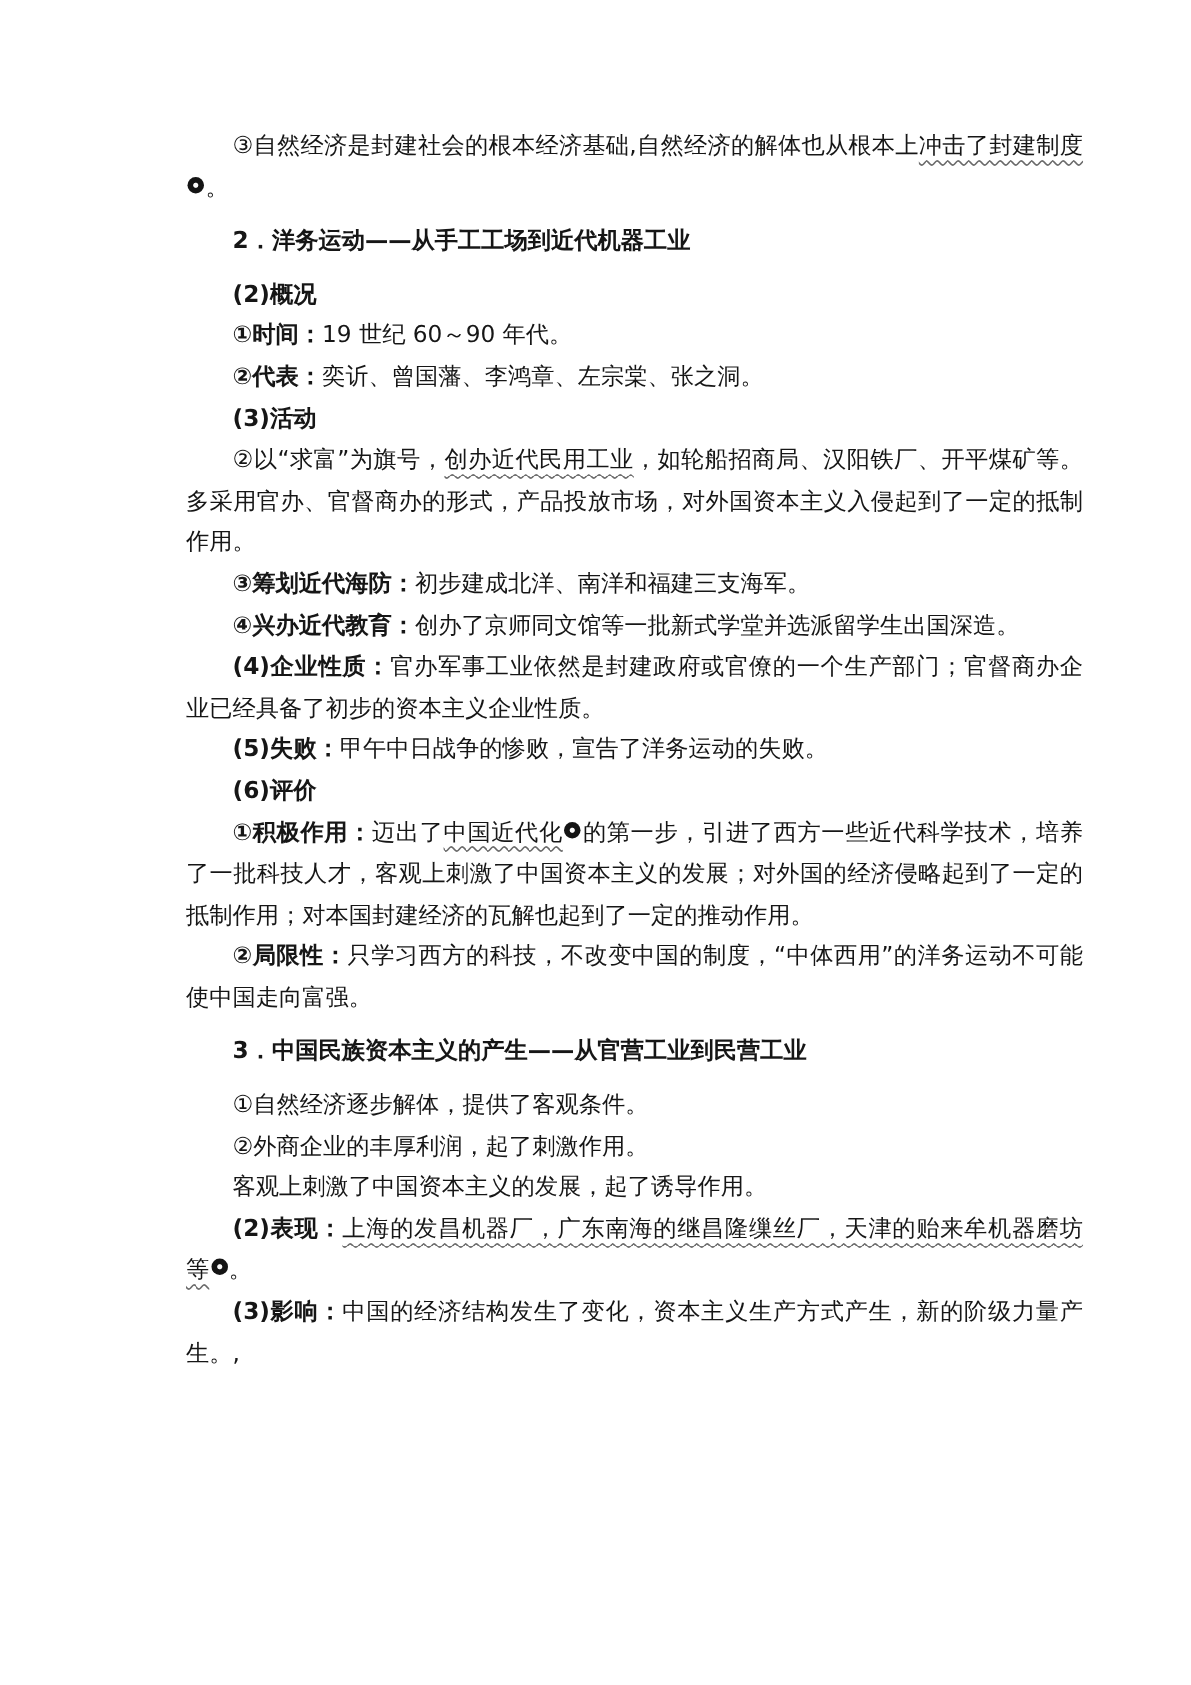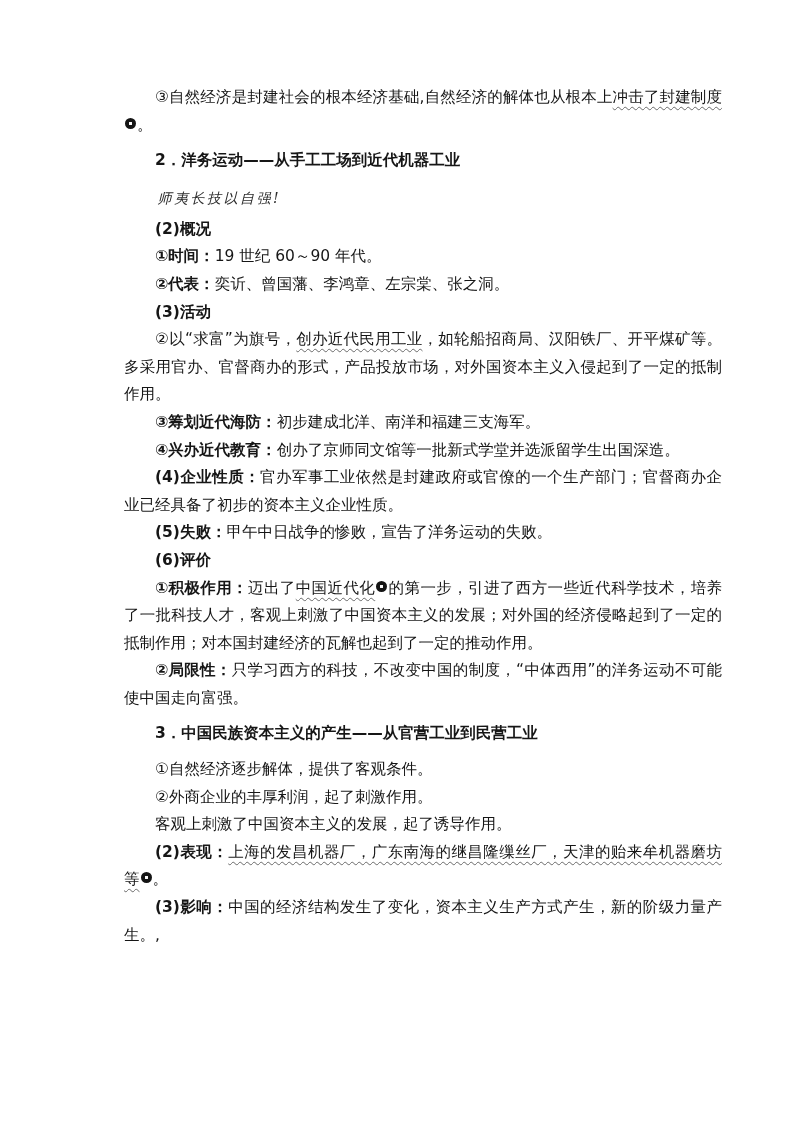--- a/index.html
+++ b/index.html
@@ -58,21 +58,20 @@
     margin:0 1px;
   }
 </style>
 </head>
 <body>
 
 <div class="page">
   <div class="content">
       <p class="body"><span class="">③自然经济是封建社会的根本经济基础,自然经济的解体也从根本上</span><span class="u">冲击了封建制度</span><span class="mk"></span><span class="">。</span></p>
       <p class="heading"><span class="">2．洋务运动——从手工工场到近代机器工业</span></p>
-      <p class="handwriting"><span class="">师夷长技以自强!</span></p>
       <p class="body"><span class="b ">(2)概况</span></p>
       <p class="body"><span class="b ">①时间：</span><span class="">19 世纪 60～90 年代。</span></p>
       <p class="body"><span class="b ">②代表：</span><span class="">奕䜣、曾国藩、李鸿章、左宗棠、张之洞。</span></p>
       <p class="body"><span class="b ">(3)活动</span></p>
       <p class="body"><span class="">②以“求富”为旗号，</span><span class="u">创办近代民用工业</span><span class="">，如轮船招商局、汉阳铁厂、开平煤矿等。多采用官办、官督商办的形式，产品投放市场，对外国资本主义入侵起到了一定的抵制作用。</span></p>
       <p class="body"><span class="b ">③筹划近代海防：</span><span class="">初步建成北洋、南洋和福建三支海军。</span></p>
       <p class="body"><span class="b ">④兴办近代教育：</span><span class="">创办了京师同文馆等一批新式学堂并选派留学生出国深造。</span></p>
       <p class="body"><span class="b ">(4)企业性质：</span><span class="">官办军事工业依然是封建政府或官僚的一个生产部门；官督商办企业已经具备了初步的资本主义企业性质。</span></p>
       <p class="body"><span class="b ">(5)失败：</span><span class="">甲午中日战争的惨败，宣告了洋务运动的失败。</span></p>
       <p class="body"><span class="b ">(6)评价</span></p>

